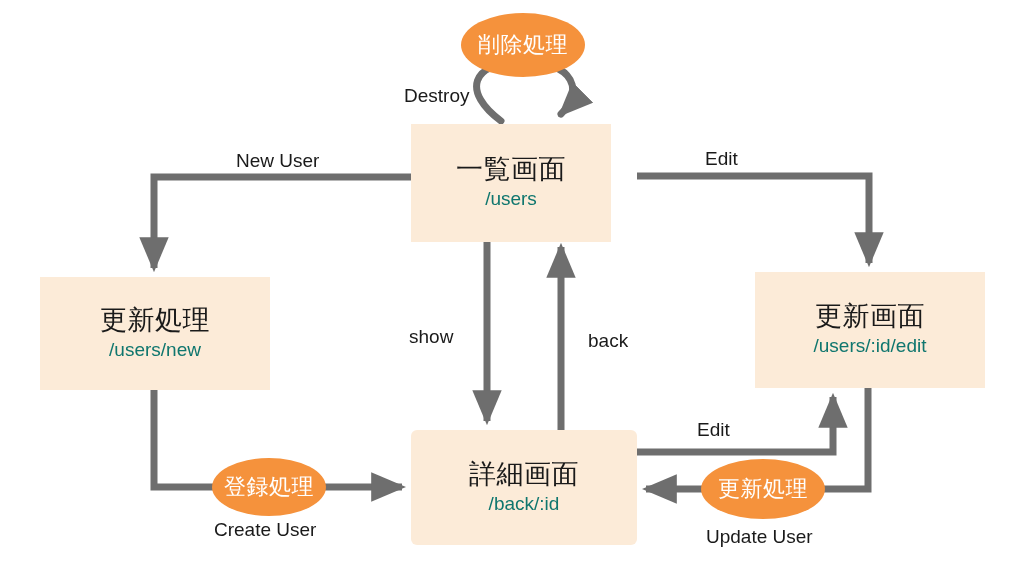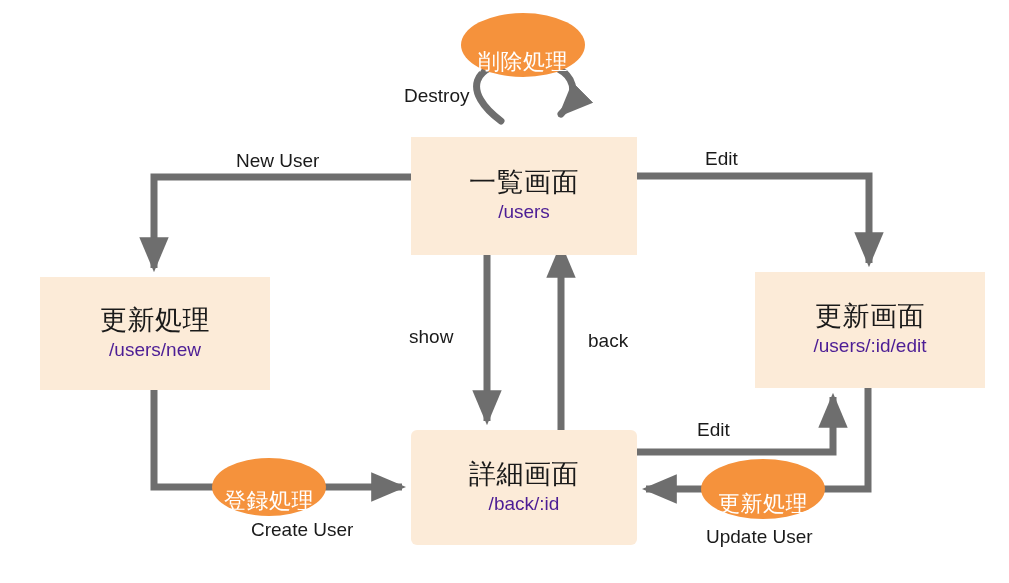--- a/index.html
+++ b/index.html
@@ -38,37 +38,37 @@
   }
   .node-title {
     font-size: 27px;
     color: #1a1a1a;
     line-height: 1.15;
     letter-spacing: 0.5px;
     white-space: nowrap;
   }
   .node-path {
     font-size: 19px;
-    color: #4c1d95;
+    color: #0f766e;
     line-height: 1.3;
     margin-top: 2px;
     white-space: nowrap;
   }
   .edge-label {
     position: absolute;
     font-size: 19px;
     color: #1a1a1a;
     white-space: nowrap;
     z-index: 4;
     text-align: right;
   }
   .process-ellipse {
     position: absolute;
     display: flex;
-    align-items: flex-end;
+    align-items: center;
     justify-content: center;
     background: #F5923C;
     border-radius: 50%;
     color: #ffffff;
     font-size: 22px;
     white-space: nowrap;
     z-index: 5;
     letter-spacing: 0.5px;
   }
 </style>
@@ -94,21 +94,21 @@
 
     <path d="M 561,430 L 561,247" fill="none" stroke="#6E6E6E" stroke-width="7" marker-end="url(#arrowhead)"></path>
 
     <path d="M 154,390 L 154,487 L 402,487" fill="none" stroke="#6E6E6E" stroke-width="7" stroke-linejoin="miter" marker-end="url(#arrowhead)"></path>
 
     <path d="M 637,452 L 833,452 L 833,397" fill="none" stroke="#6E6E6E" stroke-width="7" stroke-linejoin="miter" marker-end="url(#arrowhead)"></path>
 
     <path d="M 868,388 L 868,489 L 646,489" fill="none" stroke="#6E6E6E" stroke-width="7" stroke-linejoin="miter" marker-end="url(#arrowhead)"></path>
   </svg>
 
-  <div class="node-box" style="left:411px; top:137px; width:226px; height:118px;">
+  <div class="node-box" style="left:411px; top:124px; width:200px; height:118px;">
     <div class="node-title">一覧画面</div>
     <div class="node-path">/users</div>
   </div>
 
   <div class="node-box" style="left:40px; top:277px; width:230px; height:113px;">
     <div class="node-title">更新処理</div>
     <div class="node-path">/users/new</div>
   </div>
 
   <div class="node-box" style="left:755px; top:272px; width:230px; height:116px;">
@@ -136,19 +136,19 @@
   <div class="edge-label" style="left:404px; top:85px;">Destroy</div>
 
   <div class="edge-label" style="left:236px; top:150px;">New User</div>
 
   <div class="edge-label" style="left:705px; top:148px;">Edit</div>
 
   <div class="edge-label" style="left:409px; top:326px;">show</div>
 
   <div class="edge-label" style="left:588px; top:330px;">back</div>
 
-  <div class="edge-label" style="left:214px; top:519px;margin-left:37px;">Create User</div>
+  <div class="edge-label" style="left:214px; top:519px;">Create User</div>
 
   <div class="edge-label" style="left:697px; top:419px;">Edit</div>
 
   <div class="edge-label" style="left:706px; top:526px;">Update User</div>
 
 </div>
 
 </body></html>

